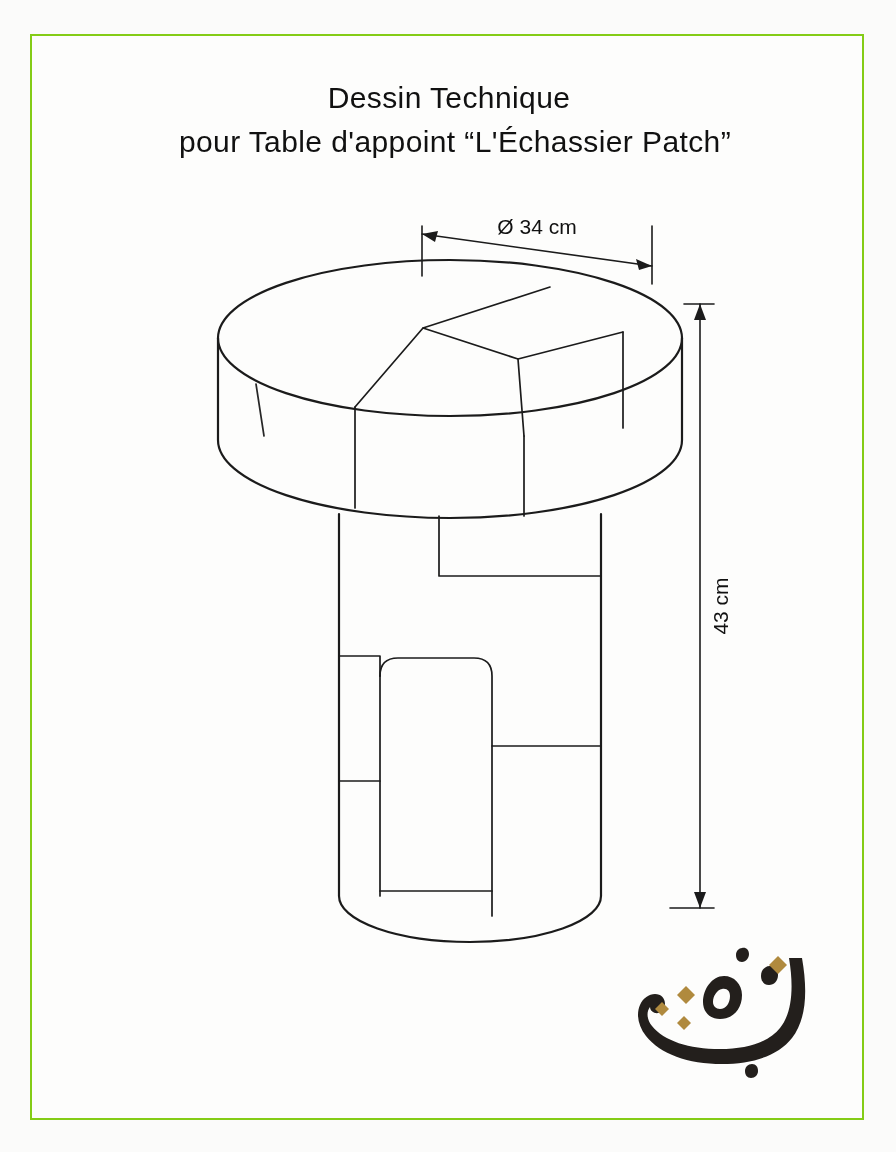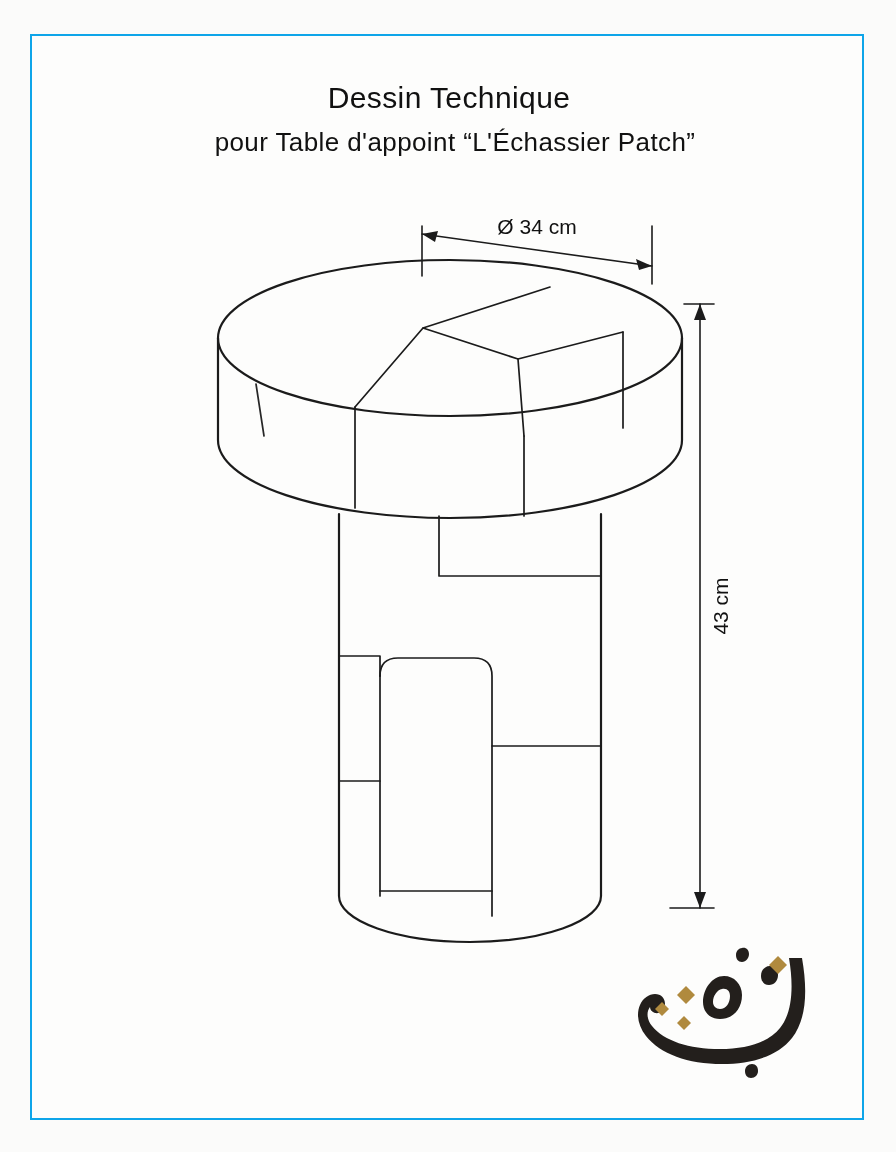--- a/index.html
+++ b/index.html
@@ -20,39 +20,39 @@
     width: 896px;
     height: 1152px;
     background: #fbfbfa;
   }
   .frame {
     position: absolute;
     left: 30px;
     top: 34px;
     width: 834px;
     height: 1086px;
-    border: 2px solid #0ea5e9;
+    border: 2px solid #84cc16;
     box-sizing: border-box;
     background: #fdfdfc;
   }
   .title-block {
     position: absolute;
     left: 0;
     top: 40px;
     width: 834px;
     text-align: center;
     color: #111111;
   }
   .title-line1 {
     font-size: 30px;
     letter-spacing: 0.4px;
     line-height: 44px;
   }
   .title-line2 {
-    font-size: 26px;
+    font-size: 30px;
     letter-spacing: 0.4px;
     line-height: 44px;
     margin-left: 12px;
   }
   .drawing-area {
     position: absolute;
     left: 18px;
     top: 0;
     width: 834px;
     height: 1086px;

